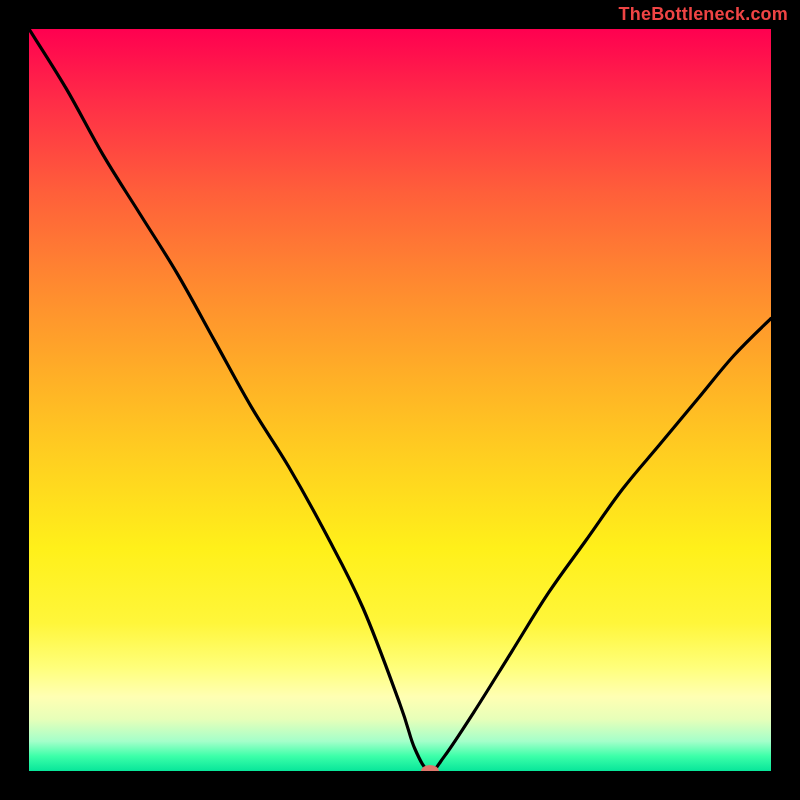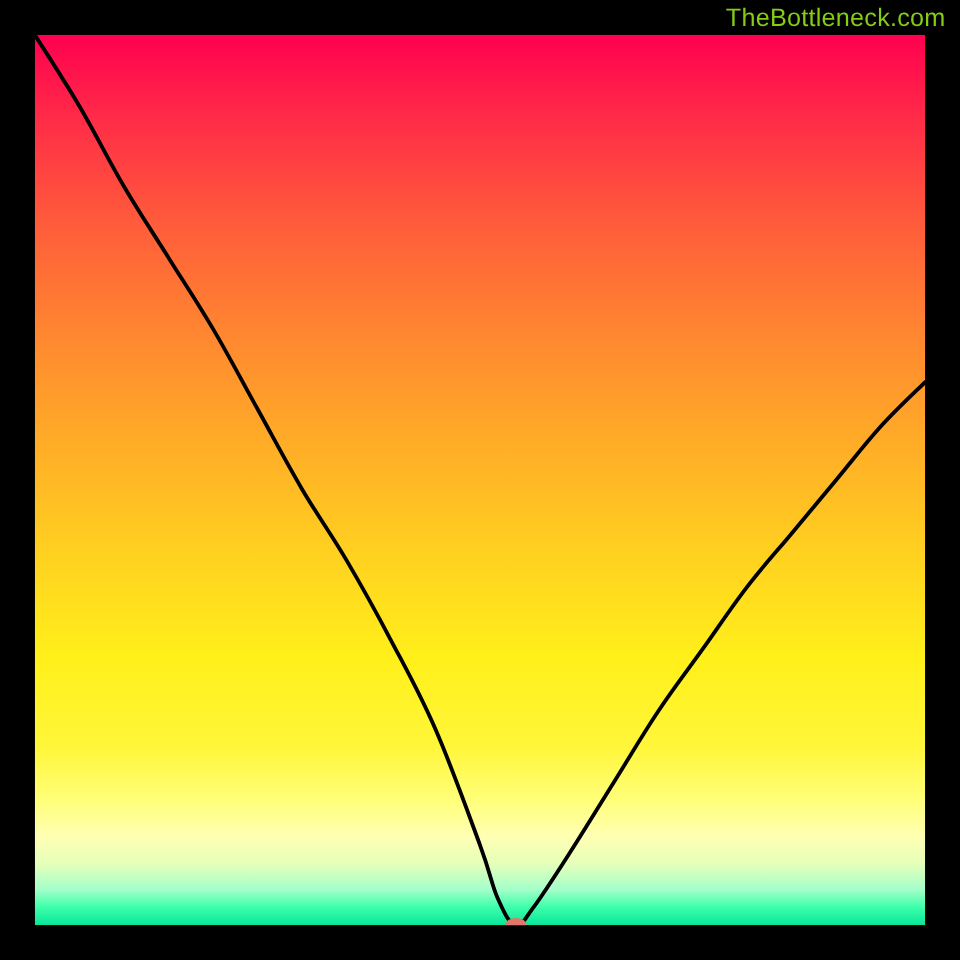--- a/index.html
+++ b/index.html
@@ -14,23 +14,23 @@
   .frame {
     position: relative;
     width: 800px;
     height: 800px;
     background: #000;
   }
   .watermark {
     position: absolute;
     top: 4px;
     right: 12px;
-    color: #84cc16;
-    font-size: 21px;
-    font-weight: 400;
+    color: #ef4444;
+    font-size: 18px;
+    font-weight: 700;
     letter-spacing: 0.2px;
     z-index: 50;
   }
   .plot-area {
     position: absolute;
     left: 29px;
     top: 29px;
     width: 742px;
     height: 742px;
     overflow: hidden;

